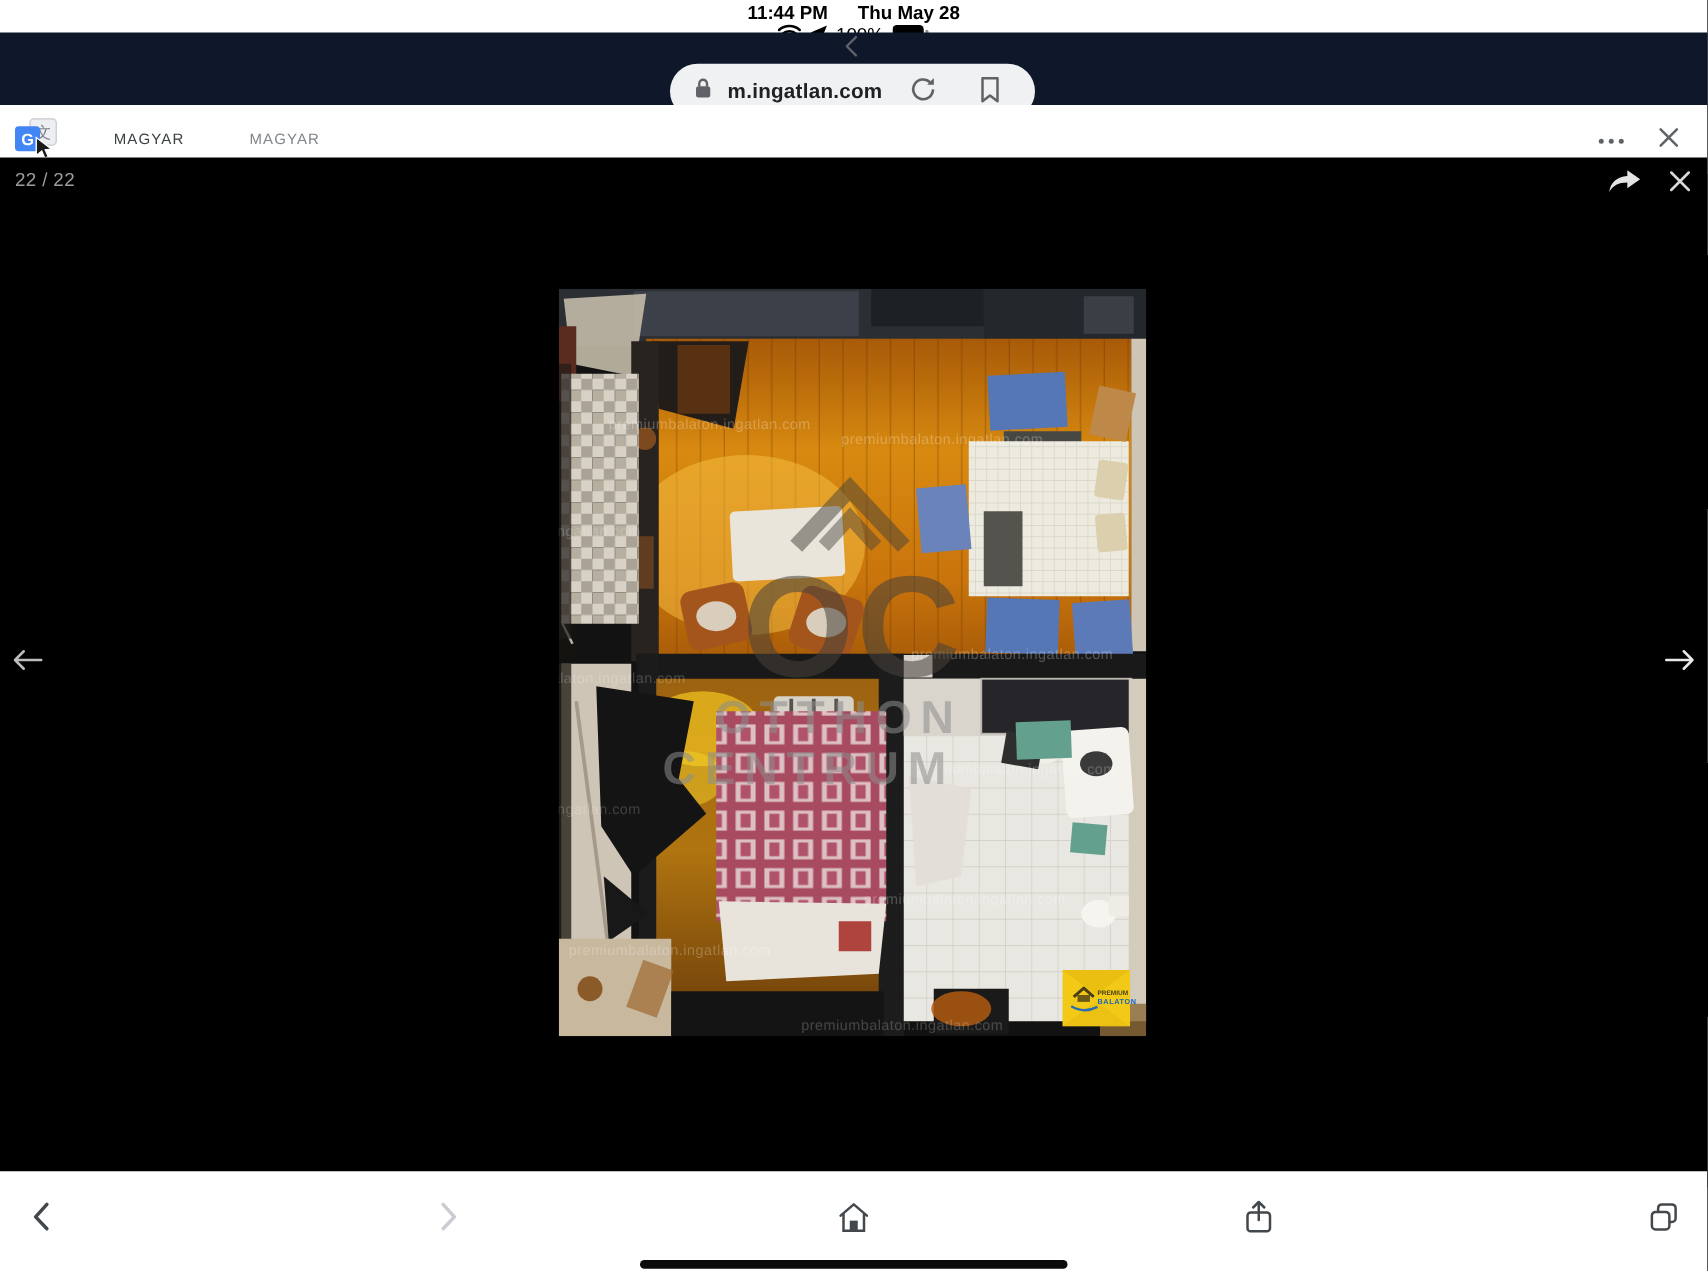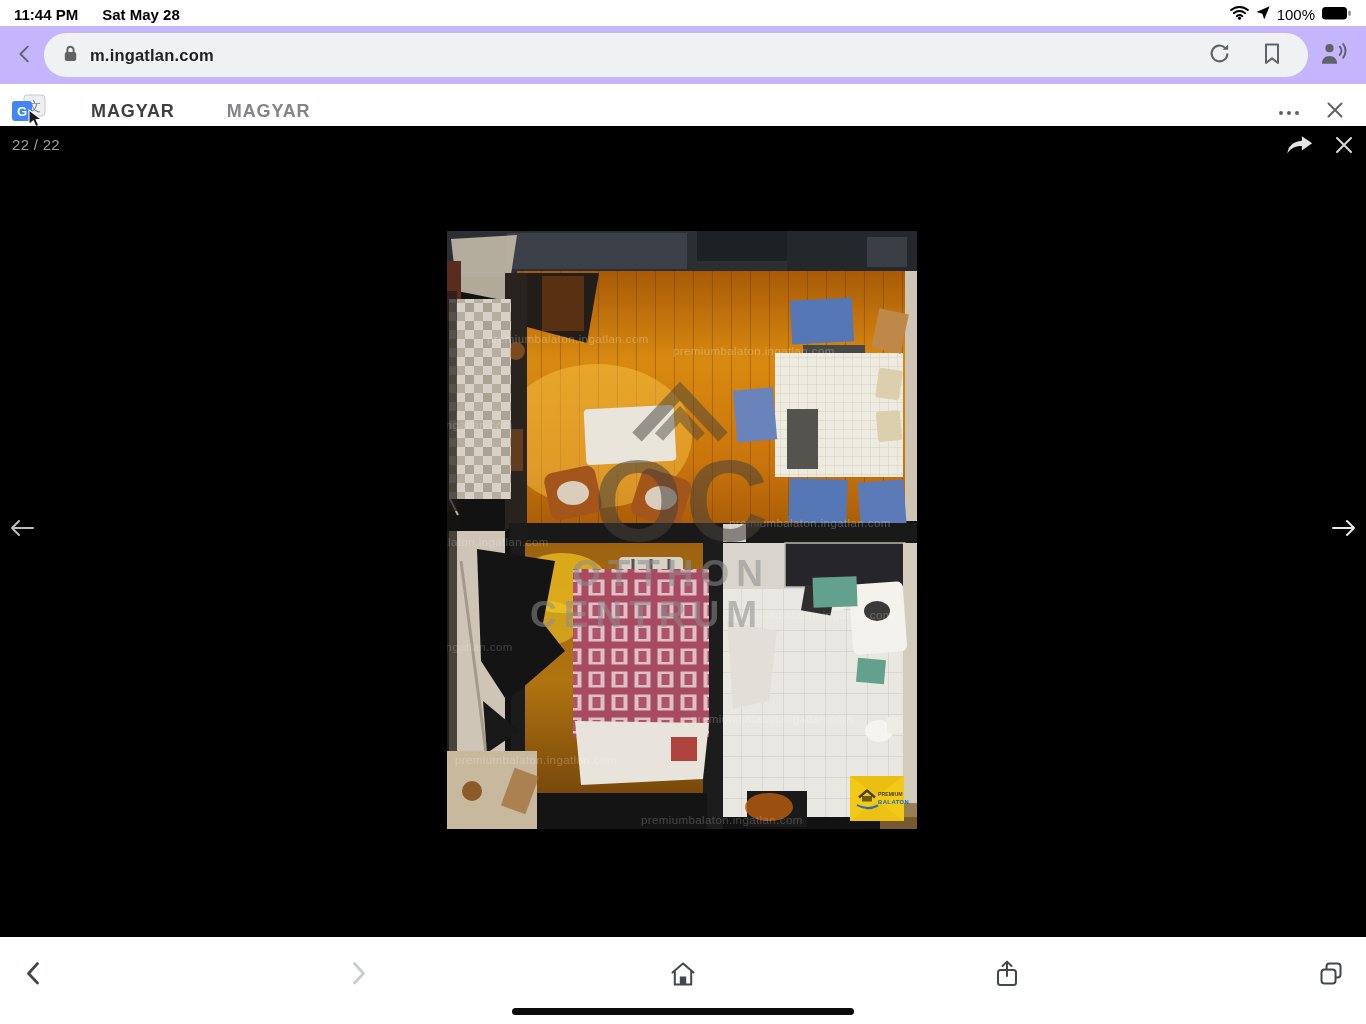--- a/index.html
+++ b/index.html
@@ -2,43 +2,43 @@
 <html><head>
 <meta charset="utf-8">
 <style>
   html,body{margin:0;padding:0;background:#000;}
   .screen{position:relative;width:1366px;height:1024px;background:#fff;overflow:hidden;
           font-family:"Liberation Sans","DejaVu Sans",sans-serif;-webkit-font-smoothing:antialiased;}
   button{font-family:inherit;background:none;border:none;padding:0;margin:0;cursor:pointer;}
 
   
   .status-bar{position:absolute;left:0;top:0;width:100%;height:26px;background:#fff;
-              display:flex;justify-content:space-between;align-items:center;padding:2px 14px 0;box-sizing:border-box;}
+              display:flex;justify-content:space-between;align-items:center;padding:2px 14px 0;box-sizing:border-box;flex-direction:column;}
   .sb-left{display:flex;gap:24px;font-size:15px;font-weight:bold;color:#000;}
   .sb-right{display:flex;align-items:center;gap:7px;font-size:15px;font-weight:normal;color:#000;}
 
   
-  .url-row{position:absolute;left:0;top:26px;width:100%;height:58px;background:#c4b5fd;
-           display:flex;align-items:center;padding:0 8px 0 6px;box-sizing:border-box;}
+  .url-row{position:absolute;left:0;top:26px;width:100%;height:58px;background:#0f172a;
+           display:flex;align-items:center;padding:0 8px 0 6px;box-sizing:border-box;flex-direction:column;}
   .nav-back{width:38px;height:44px;display:flex;align-items:center;justify-content:center;color:#5f6368;}
   .omnibox{flex:1;height:44px;background:#f0f1f3;border-radius:22px;display:flex;align-items:center;
            padding:0 16px 0 20px;gap:13px;}
   .omnibox .url{font-size:16.5px;font-weight:bold;color:#202124;flex:1;letter-spacing:.2px;}
   .icon-btn{display:flex;align-items:center;justify-content:center;color:#5f6368;}
   .in-box-btn{width:40px;height:44px;}
   .voice-btn{width:50px;height:44px;color:#5f6368;}
 
   
   .translate-bar{position:absolute;left:0;top:84px;width:100%;height:55px;background:#fff;
                  border-bottom:1px solid #d6d6d6;display:flex;align-items:center;box-sizing:border-box;}
   .gt-icon{margin-left:11px;position:relative;width:38px;height:34px;}
   .gt-cursor{position:absolute;left:17px;top:15px;}
   .lang-tabs{display:flex;margin-left:16px;height:100%;}
   .lang-tab{position:relative;height:100%;display:flex;align-items:center;padding:0 26px;
-            font-size:18px;font-weight:bold;letter-spacing:.9px;color:#80868b;}
+            font-size:12px;font-weight:normal;letter-spacing:.9px;color:#80868b;}
   .lang-tab.active{color:#3c4043;}
   .lang-tab.active::after{content:"";position:absolute;left:26px;right:26px;bottom:0;height:3px;background:#3c4043;}
   .tb-actions{margin-left:auto;display:flex;align-items:center;gap:8px;margin-right:12px;}
   .tb-actions .icon-btn{width:38px;height:40px;}
 
   
   .gallery{position:absolute;left:0;top:126px;width:100%;height:811px;background:#000;}
   .g-counter{position:absolute;left:12px;top:10px;font-size:15px;color:#9d9d9d;letter-spacing:.3px;}
   .g-btn{position:absolute;width:40px;height:40px;display:flex;align-items:center;justify-content:center;}
   .g-share{left:1280px;top:0;color:#e4e4e4;}
@@ -55,21 +55,21 @@
   .home-indicator{position:absolute;left:512px;top:1008px;width:342px;height:7px;border-radius:4px;background:#0b0b0b;}
 </style>
 </head>
 <body>
 
 <div class="screen">
 
   <header class="status-bar">
     <div class="sb-left">
       <span>11:44 PM</span>
-      <span>Sat May 28</span>
+      <span>Thu May 28</span>
     </div>
     <div class="sb-right">
       <span>
         <svg width="19" height="15" viewBox="0 0 19 15" fill="none">
           <path d="M1.2 5a12.6 12.6 0 0 1 16.6 0" stroke="#000" stroke-width="2" stroke-linecap="round"></path>
           <path d="M3.9 8.2a8.4 8.4 0 0 1 11.2 0" stroke="#000" stroke-width="2" stroke-linecap="round"></path>
           <path d="M6.7 11.2a4.4 4.4 0 0 1 5.6 0" stroke="#000" stroke-width="2" stroke-linecap="round"></path>
           <circle cx="9.5" cy="13.2" r="1.6" fill="#000"></circle>
         </svg>
       </span>

